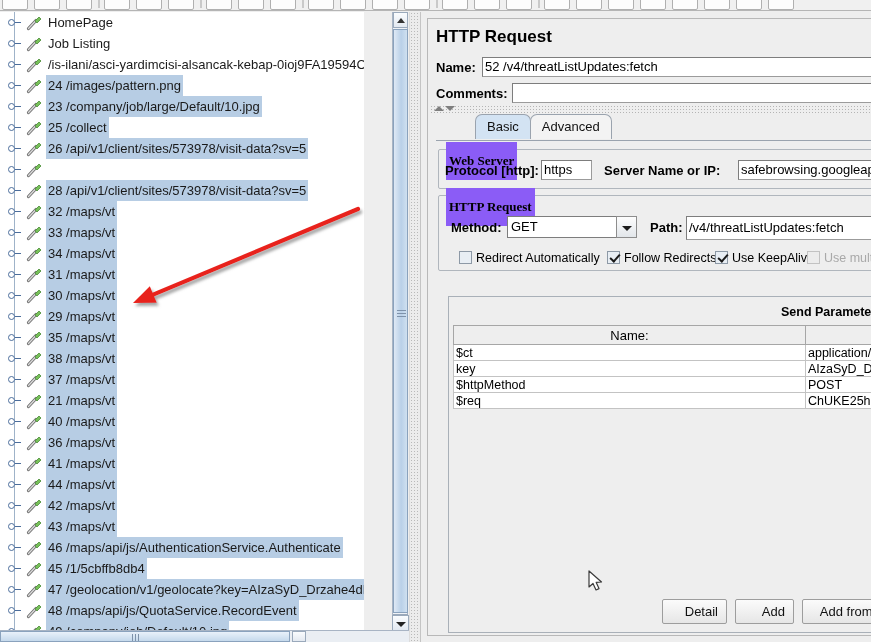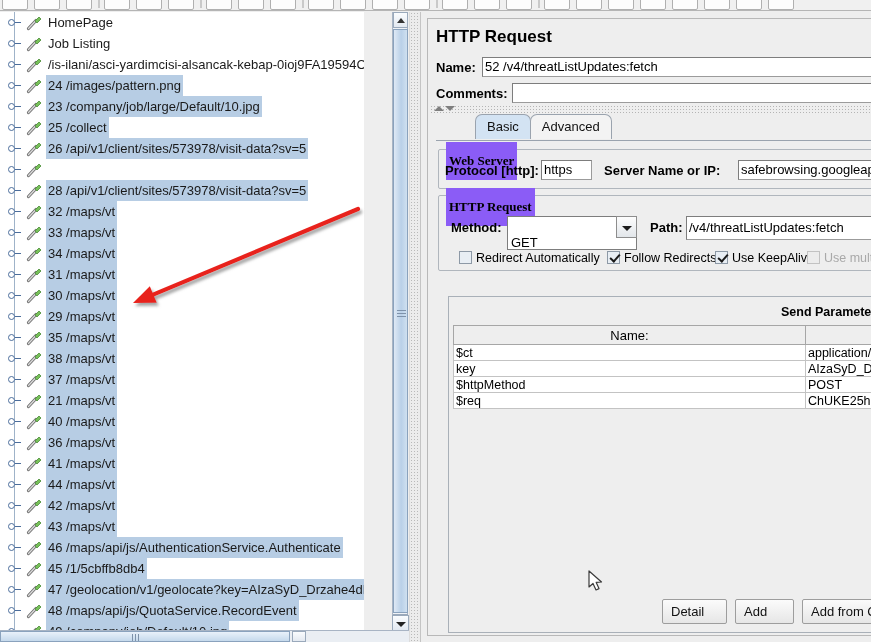--- a/index.html
+++ b/index.html
@@ -228,21 +228,21 @@
   .checkrow.disabled .chk { border-color: #c2c2c2; background: #ececec; }
 
   
   .combo {
     position: absolute;
     height: 22px;
     background: #fff;
     border: 1px solid #7d7d7d;
     font-size: 13px; color: #000;
     line-height: 20px;
-    padding: 16px 3px;
+    padding: 0 3px;
   }
   .combo .arrowbtn {
     position: absolute; right: -1px; top: -1px; width: 21px; height: 22px;
     background: linear-gradient(#fdfdfd, #e2e6ea);
     border: 1px solid #8d8d8d;
   }
   .combo .arrowbtn i {
     position: absolute; left: 5px; top: 9px; width: 0; height: 0;
     border-left: 5px solid transparent;
     border-right: 5px solid transparent;
@@ -286,21 +286,21 @@
 
   .btn {
     position: absolute;
     background: linear-gradient(#fbfbfb, #e6e6e6);
     border: 1px solid #9d9d9d;
     border-radius: 2px;
     font-size: 13px;
     color: #111;
     height: 25px;
     line-height: 23px;
-    text-align: left;
+    text-align: right;
     padding: 0 8px;
   }
 
   
   #bottom-hsb {
     position: absolute; left: 0; top: 630px; width: 409px; height: 12px;
     background: #eaeef3;
     border-top: 1px solid #a8b4c4;
     overflow: hidden;
   }

